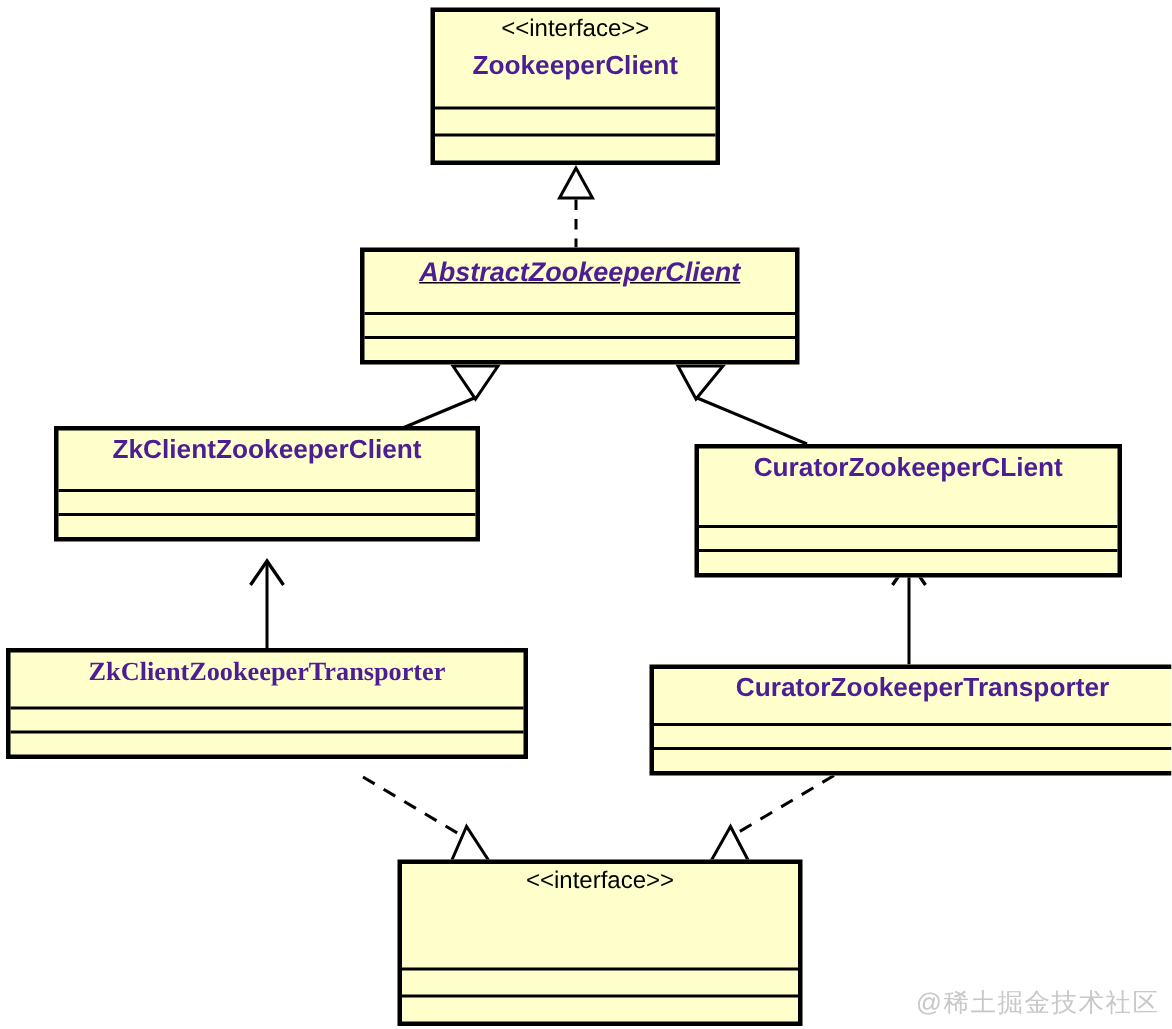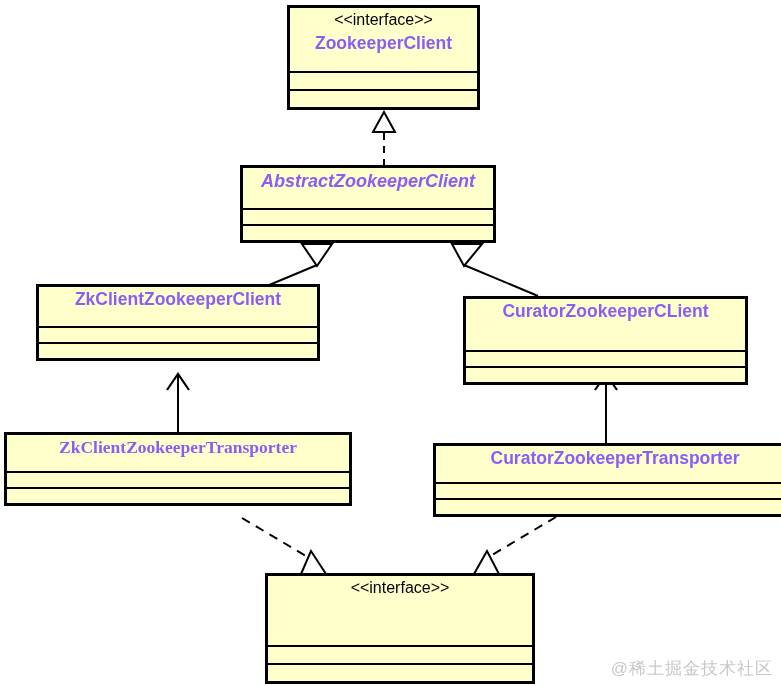--- a/index.html
+++ b/index.html
@@ -32,21 +32,21 @@
   }
   .stereotype {
     font-size: 16px;
     font-weight: 400;
     color: #000000;
   }
   .stereotype:empty { display: none; }
   .cname {
     font-size: 17.5px;
     font-weight: 700;
-    color: #8b5cf6;
+    color: #4c1d95;
   }
   .uml-class.abstract .cname {
     font-style: italic;
     font-size: 18px;
   }
   .compartment {
     border-top: 2px solid #000000;
     height: 14px;
   }
   .uml-class.tall-compartments .compartment { height: 16px; }
@@ -110,21 +110,21 @@
 
   <div class="uml-class tall-compartments" style="left:287px; top:5px; width:193px; height:105px;">
     <div class="uml-title">
       <div class="stereotype">&lt;&lt;interface&gt;&gt;</div>
       <div class="cname">ZookeeperClient</div>
     </div>
     <div class="compartment"></div>
     <div class="compartment"></div>
   </div>
 
-  <div class="uml-class abstract" style="left:240px; top:165px; width:256px; height:78px;">
+  <div class="uml-class abstract" style="left:240px; top:165px; width:293px; height:78px;text-decoration:underline;">
     <div class="uml-title">
 
       <div class="cname">AbstractZookeeperClient</div>
     </div>
     <div class="compartment"></div>
     <div class="compartment"></div>
   </div>
 
   <div class="uml-class" style="left:36px; top:284px; width:284px; height:77px;">
     <div class="uml-title">

